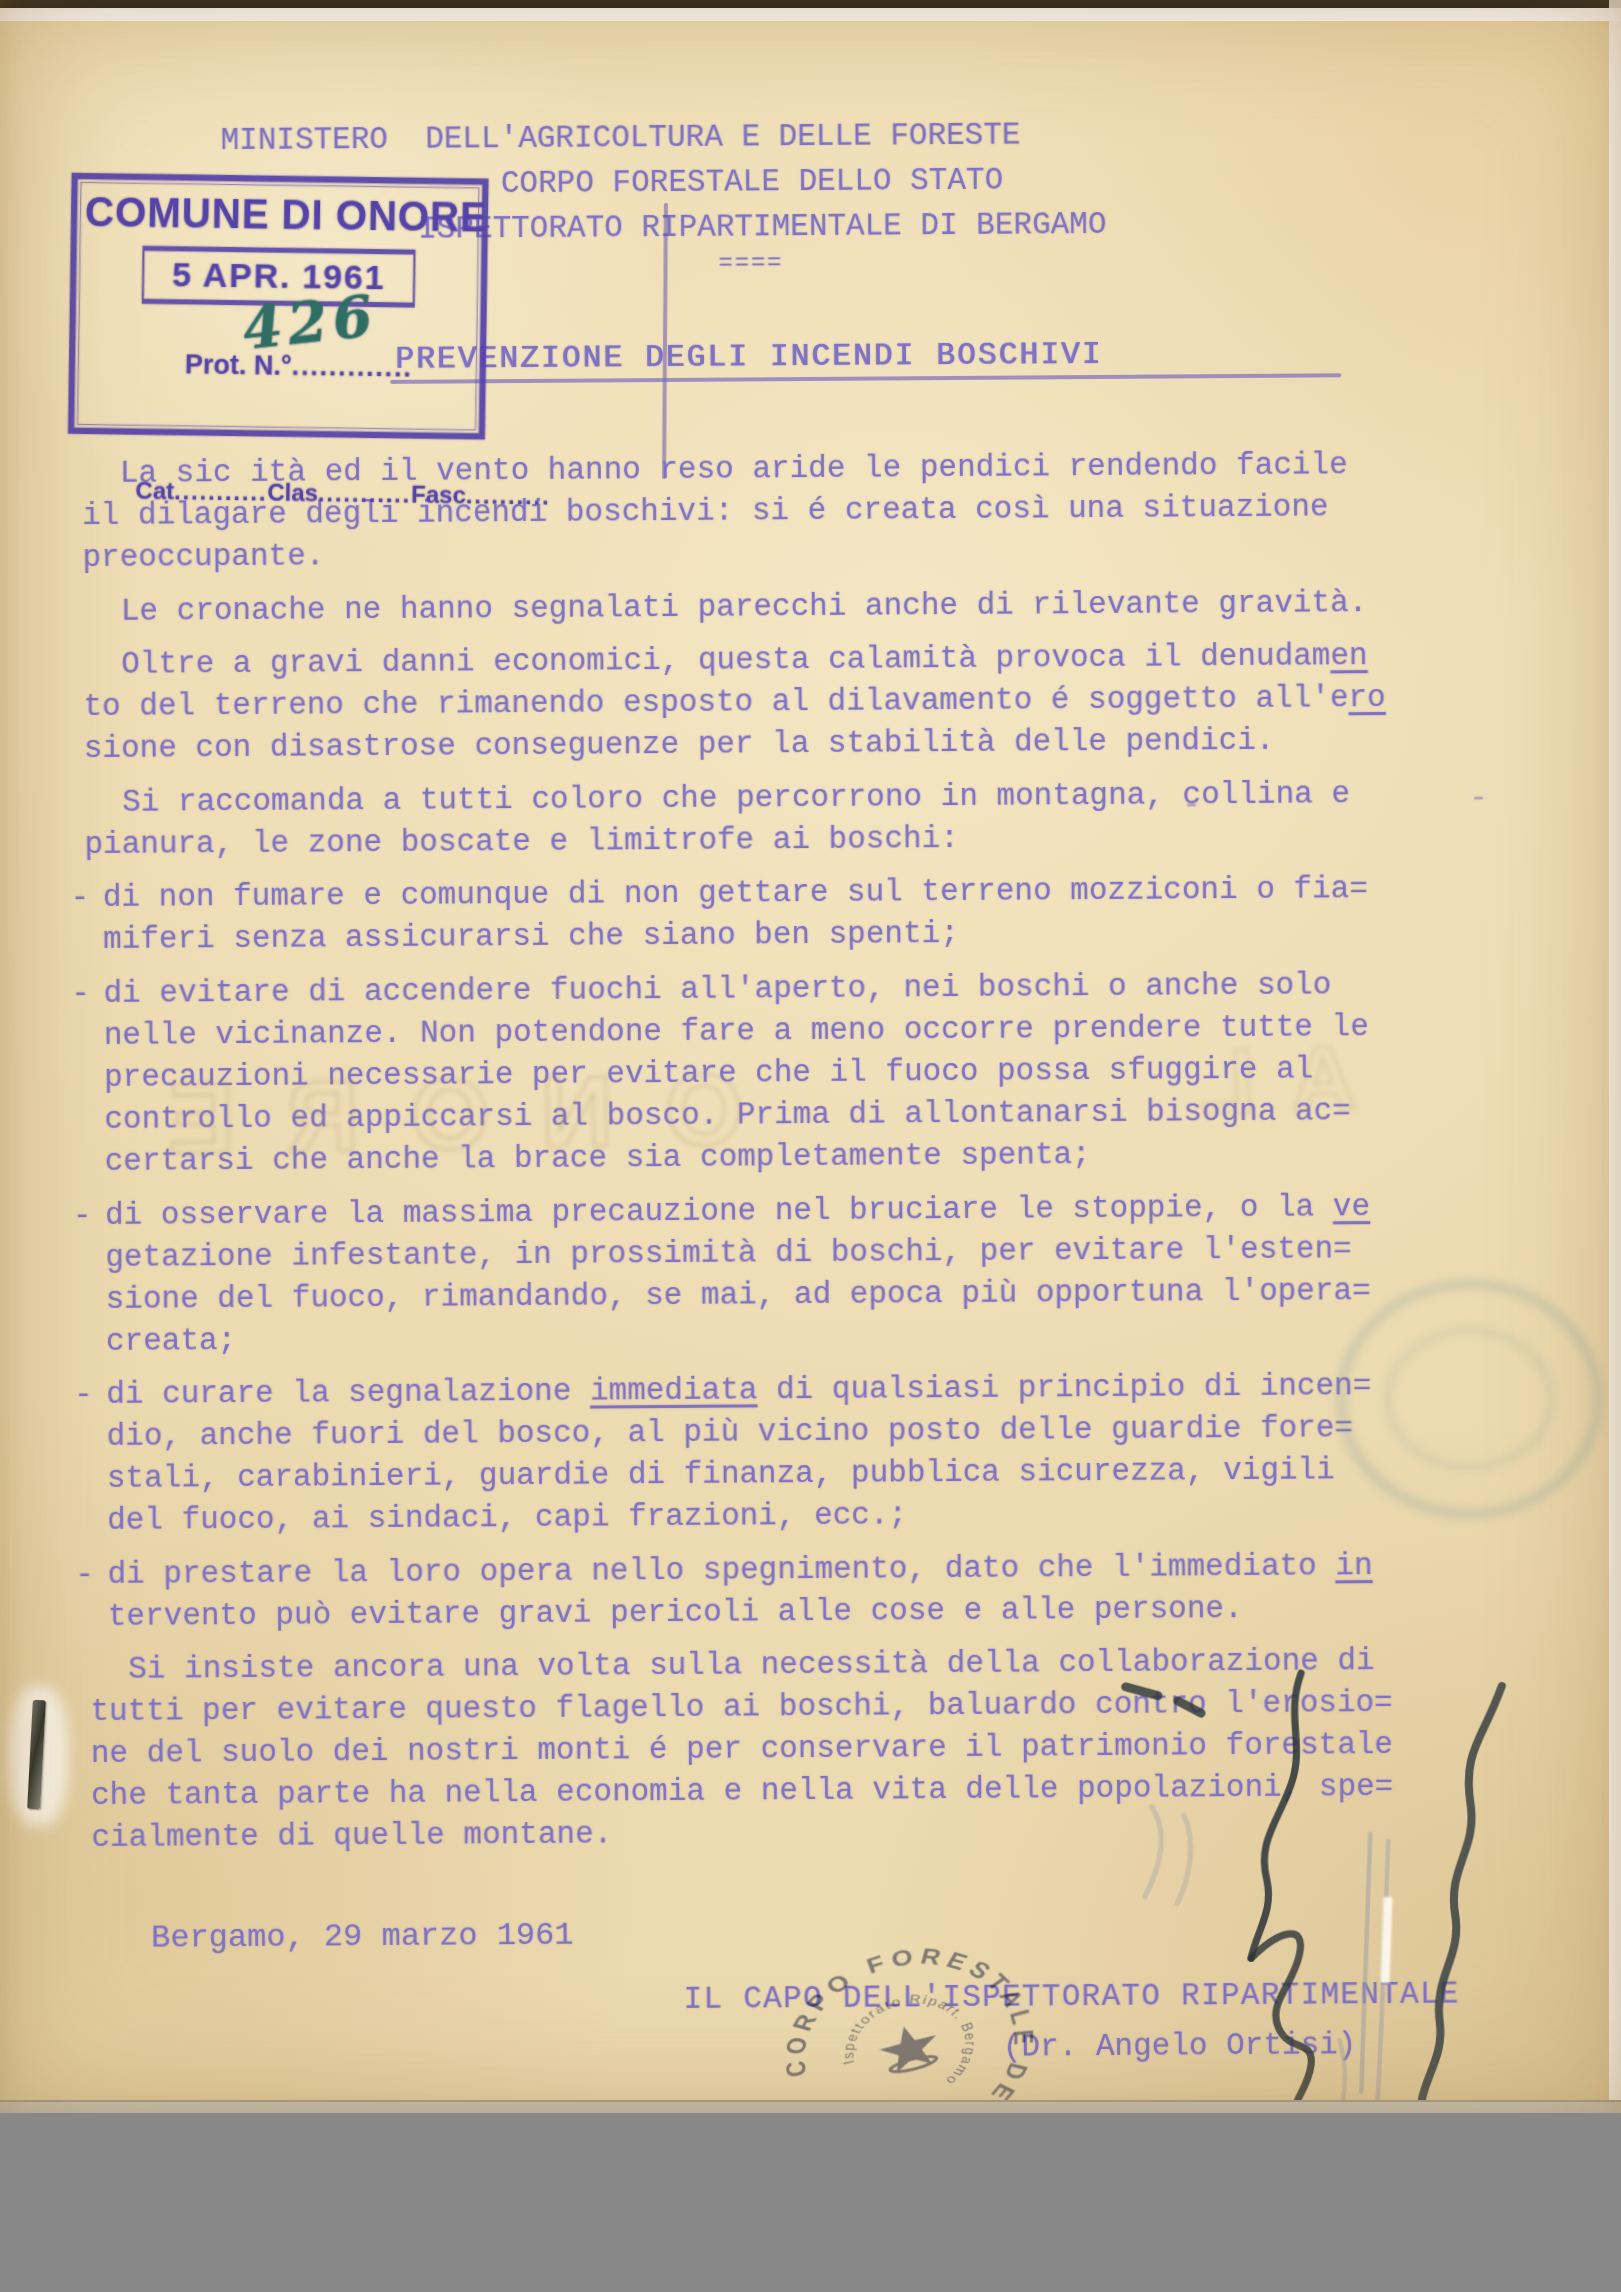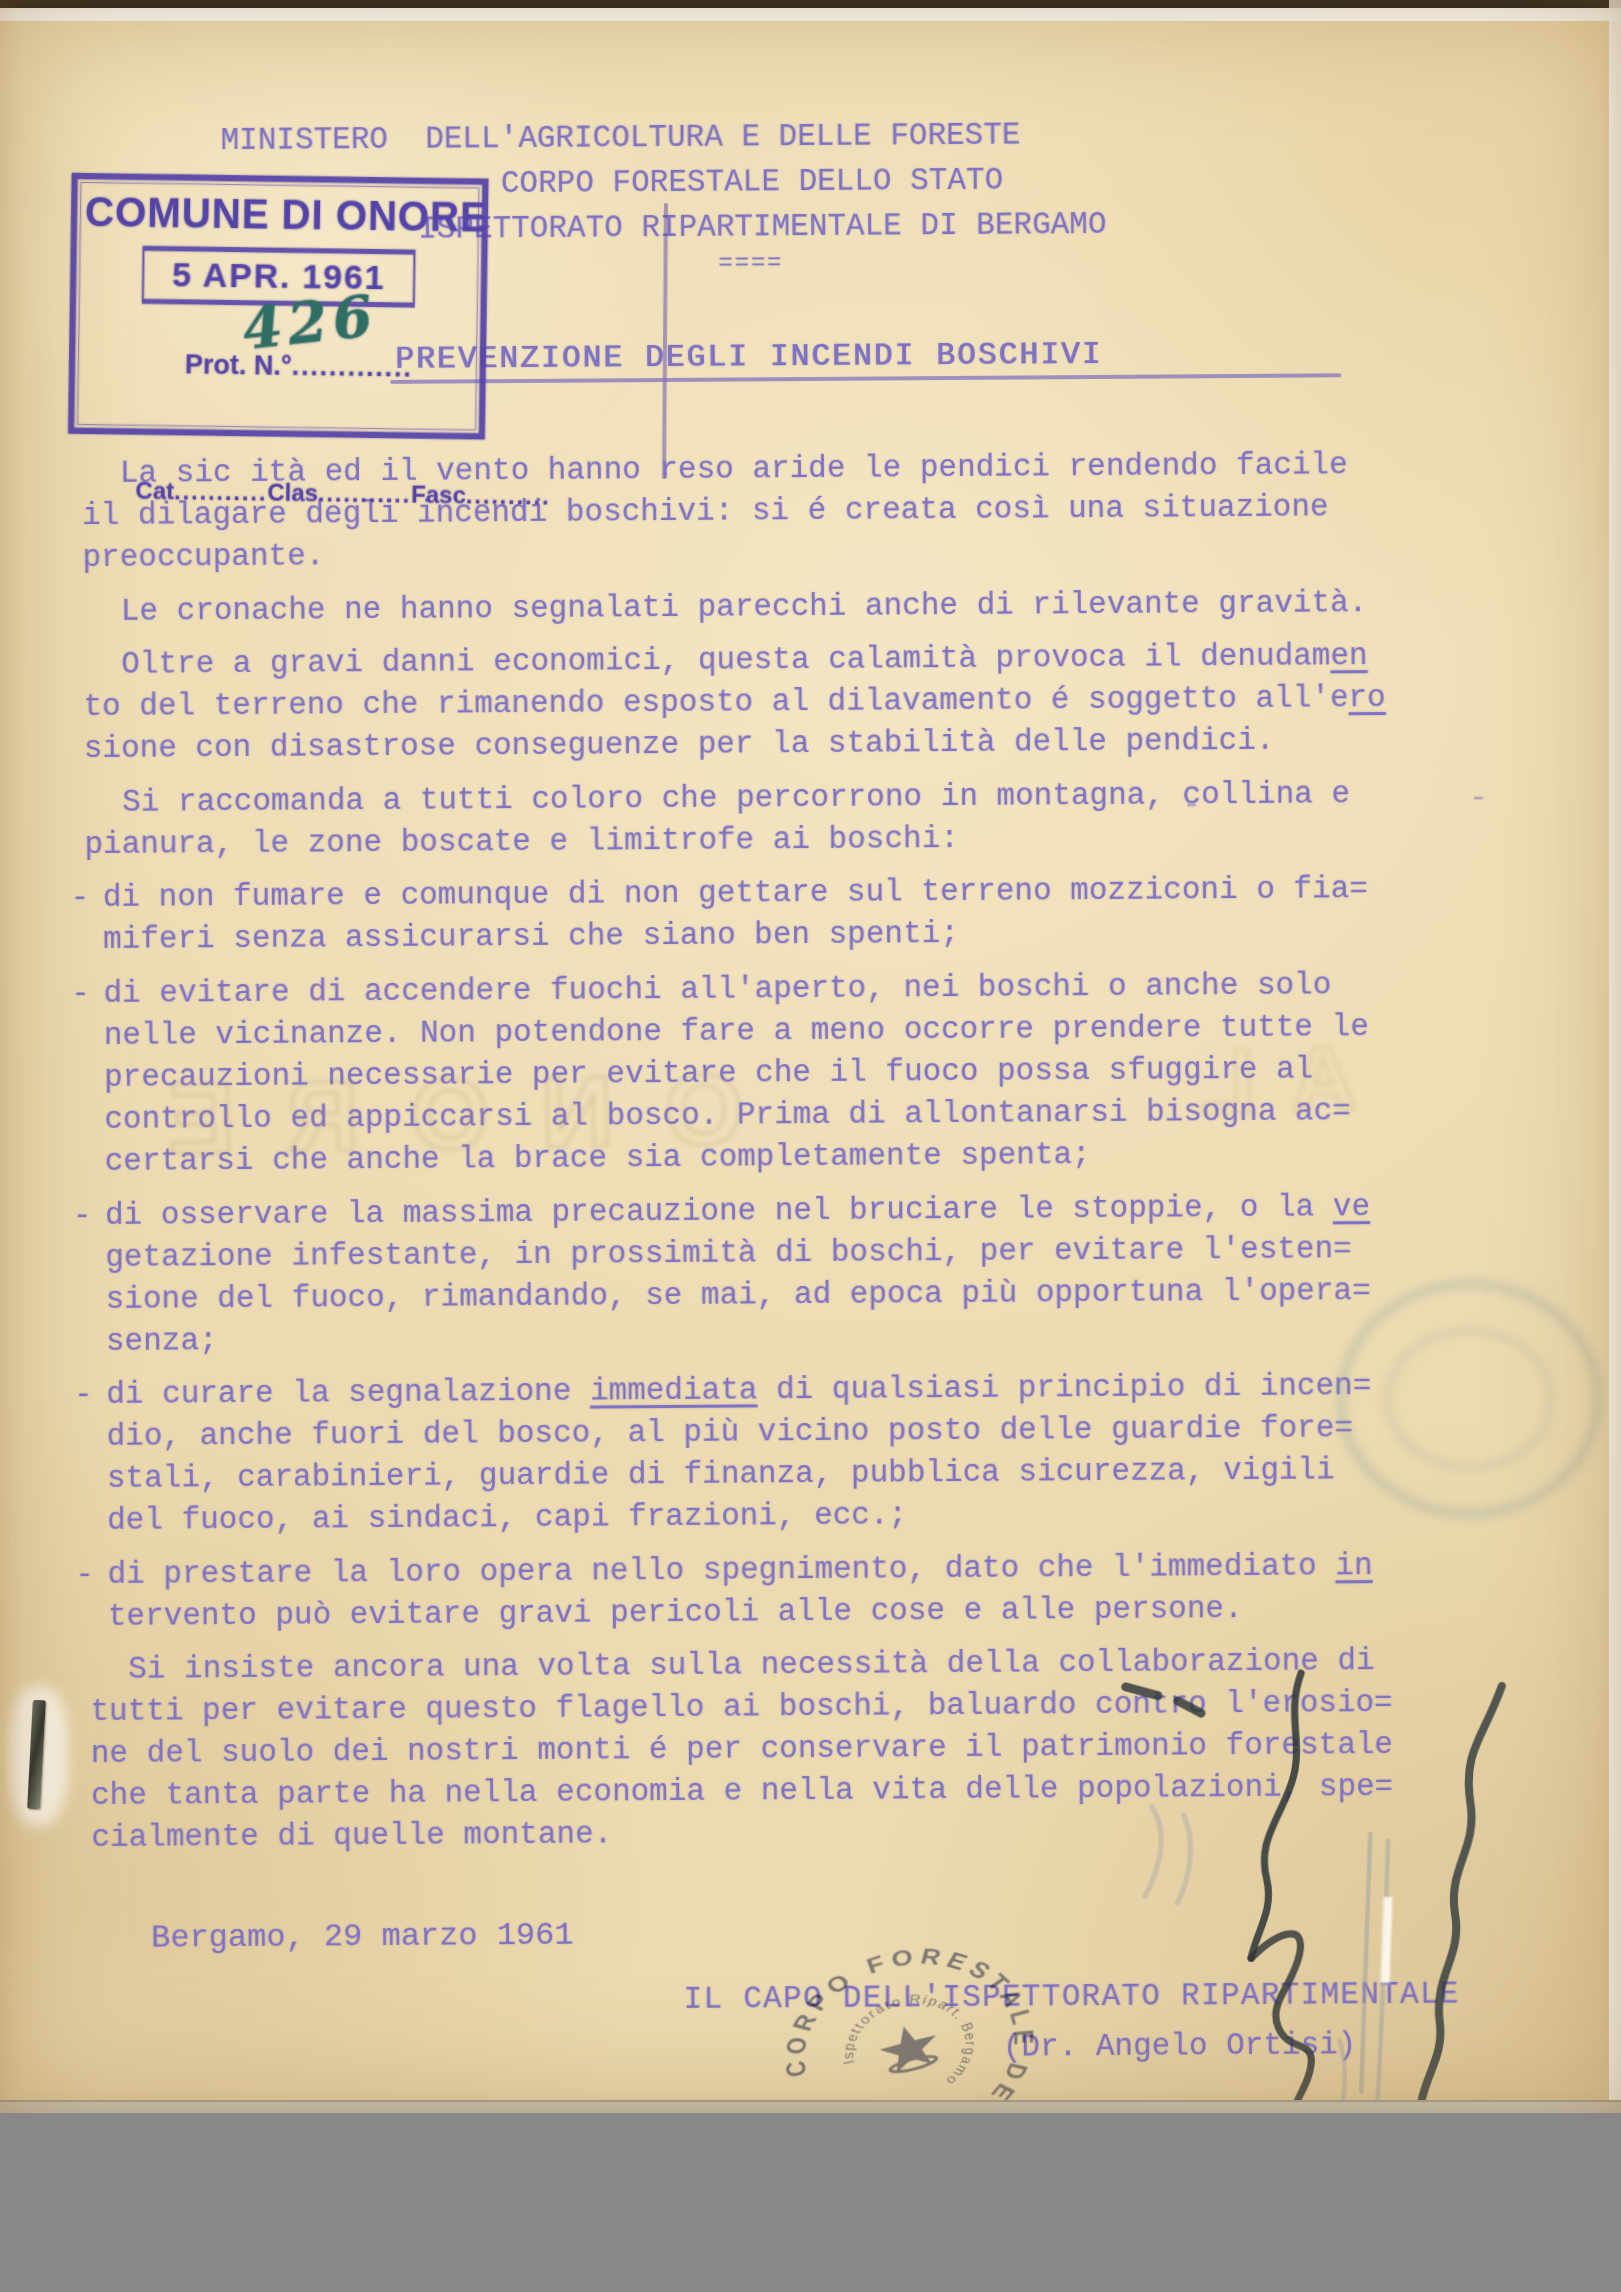--- a/index.html
+++ b/index.html
@@ -129,21 +129,21 @@
           <div class="tline"><span class="dash">-</span><span>di evitare di accendere fuochi all'aperto, nei boschi o anche solo</span></div>
           <div class="tline"><span>nelle vicinanze. Non potendone fare a meno occorre prendere tutte le</span></div>
           <div class="tline"><span>precauzioni necessarie per evitare che il fuoco possa sfuggire al</span></div>
           <div class="tline"><span>controllo ed appiccarsi al bosco. Prima di allontanarsi bisogna ac=</span></div>
           <div class="tline"><span>certarsi che anche la brace sia completamente spenta;</span></div>
         </div>
         <div class="para bullet">
           <div class="tline"><span class="dash">-</span><span>di osservare la massima precauzione nel bruciare le stoppie, o la </span><span class="u">ve</span></div>
           <div class="tline"><span>getazione infestante, in prossimità di boschi, per evitare l'esten=</span></div>
           <div class="tline"><span>sione del fuoco, rimandando, se mai, ad epoca più opportuna l'opera=</span></div>
-          <div class="tline"><span>senza;</span></div>
+          <div class="tline"><span>creata;</span></div>
         </div>
         <div class="para bullet">
           <div class="tline"><span class="dash">-</span><span>di curare la segnalazione </span><span class="u">immediata</span><span> di qualsiasi principio di incen=</span></div>
           <div class="tline"><span>dio, anche fuori del bosco, al più vicino posto delle guardie fore=</span></div>
           <div class="tline"><span>stali, carabinieri, guardie di finanza, pubblica sicurezza, vigili</span></div>
           <div class="tline"><span>del fuoco, ai sindaci, capi frazioni, ecc.;</span></div>
         </div>
         <div class="para bullet">
           <div class="tline"><span class="dash">-</span><span>di prestare la loro opera nello spegnimento, dato che l'immediato </span><span class="u">in</span></div>
           <div class="tline"><span>tervento può evitare gravi pericoli alle cose e alle persone.</span></div>

